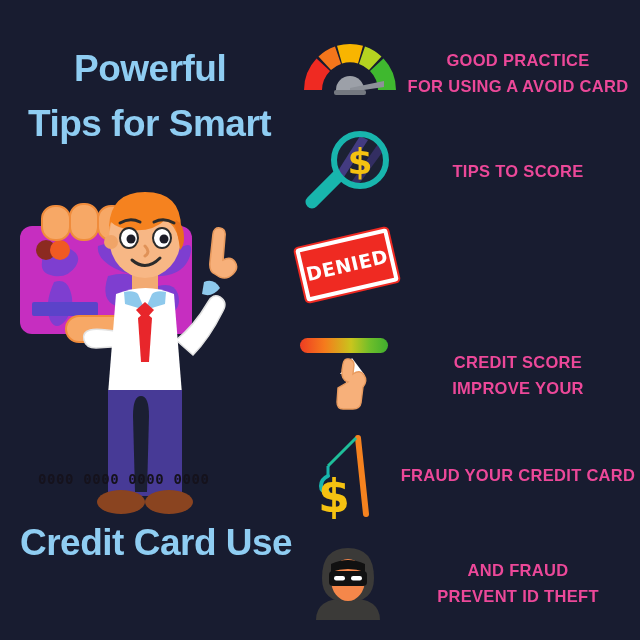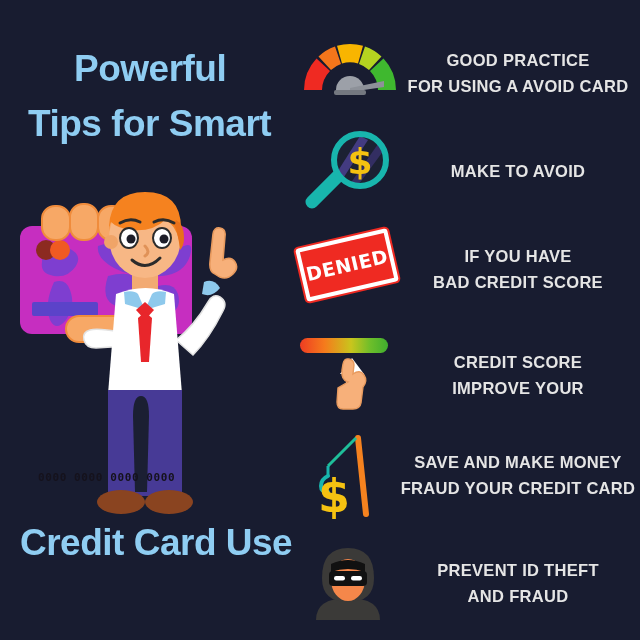--- a/index.html
+++ b/index.html
@@ -47,21 +47,21 @@
   #row-6 { top: 536px; }
 
   .row-icon {
     width: 104px;
     height: 92px;
     flex: 0 0 104px;
     position: relative;
   }
   .row-text {
     flex: 1 1 auto;
-    color: #e5e5e5;
+    color: #ec4899;
     font-size: 16.5px;
     font-weight: bold;
     text-align: center;
     letter-spacing: 0.3px;
     line-height: 1.55;
     padding-right: 4px;
   }
   .row-text .ln { display: block; white-space: nowrap; }
 
   
@@ -113,21 +113,21 @@
     left: 8px;
     top: 190px;
     width: 290px;
     height: 340px;
   }
   .card-digits {
     position: absolute;
     left: 30px;
     top: 281px;
     font-family: "DejaVu Sans Mono", monospace;
-    font-size: 11px;
+    font-size: 14px;
     font-weight: bold;
     color: #15121c;
     letter-spacing: 0.6px;
     white-space: nowrap;
   }
 </style>
 </head>
 <body>
 
 <div id="infographic">
@@ -249,35 +249,31 @@
           <path d="M48 54 L76 14 L82 20 L54 58 Z" fill="#3d3576" opacity="0.7"></path>
         </g>
         <clipPath id="lensclip">
             <circle cx="58" cy="30" r="26"></circle>
           </clipPath>
         <circle cx="58" cy="30" r="26" fill="none" stroke="#18b5ad" stroke-width="6"></circle>
         <text x="58" y="44" text-anchor="middle" font-family="DejaVu Sans, sans-serif" font-size="36" font-weight="bold" fill="#f5c211">$</text>
       </svg>
     </div>
     <div class="row-text">
-      <span class="ln">MAKE TO AVOID</span>
+      <span class="ln">TIPS TO SCORE</span>
     </div>
   </div>
 
   <div class="row" id="row-3">
     <div class="row-icon">
       <div class="stamp-wrap">
         <div class="stamp">
           <span class="stamp-label">DENIED</span>
         </div>
       </div>
-    </div>
-    <div class="row-text">
-      <span class="ln">IF YOU HAVE</span>
-      <span class="ln">BAD CREDIT SCORE</span>
     </div>
   </div>
 
   <div class="row" id="row-4">
     <div class="row-icon">
       <div class="slider-icon">
         <div class="slider-bar"></div>
         <svg width="92" height="58" viewBox="0 0 92 58" style="margin-top:-1px">
           <path d="M52 6 L64 22 L58 22 L58 36 L46 36 L46 22 L40 22 Z" fill="#ffffff"></path>
           <g>
@@ -296,36 +292,35 @@
     <div class="row-icon">
       <svg class="fishing" width="84" height="88" viewBox="0 0 84 88">
         <line x1="54" y1="6" x2="62" y2="82" stroke="#f5821f" stroke-width="6" stroke-linecap="round"></line>
         <line x1="52" y1="6" x2="24" y2="34" stroke="#1fbf9a" stroke-width="3"></line>
         <line x1="24" y1="34" x2="24" y2="44" stroke="#18b5ad" stroke-width="3"></line>
         <path d="M24 44 q-7 3 -7 10 q0 6 7 6" stroke="#18b5ad" stroke-width="4" fill="none" stroke-linecap="round"></path>
         <text x="30" y="80" text-anchor="middle" font-family="DejaVu Sans, sans-serif" font-size="46" font-weight="bold" fill="#f5c211">$</text>
       </svg>
     </div>
     <div class="row-text">
-      <span class="ln">SAVE AND MAKE MONEY</span>
       <span class="ln">FRAUD YOUR CREDIT CARD</span>
     </div>
   </div>
 
   <div class="row" id="row-6">
     <div class="row-icon">
       <svg class="thief" width="80" height="82" viewBox="0 0 80 82">
         <path d="M8 76 q0 -22 32 -22 q32 0 32 22 z" fill="#3b3a38"></path>
         <path d="M40 4 q26 0 26 30 q0 24 -26 24 q-26 0 -26 -24 q0 -30 26 -30 z" fill="#3b3a38"></path>
         <ellipse cx="40" cy="36" rx="17" ry="21" fill="#f5874a"></ellipse>
         <path d="M23 20 q17 -8 34 0 l0 8 q-17 -6 -34 0 z" fill="#111111"></path>
         <rect x="21" y="27" width="38" height="15" rx="4" fill="#111111"></rect>
         <rect x="26" y="32" width="11" height="4.5" rx="2.2" fill="#ffffff"></rect>
         <rect x="43" y="32" width="11" height="4.5" rx="2.2" fill="#ffffff"></rect>
       </svg>
     </div>
     <div class="row-text">
+      <span class="ln">AND FRAUD</span>
       <span class="ln">PREVENT ID THEFT</span>
-      <span class="ln">AND FRAUD</span>
     </div>
   </div>
 
 </div>
 
 </body></html>

